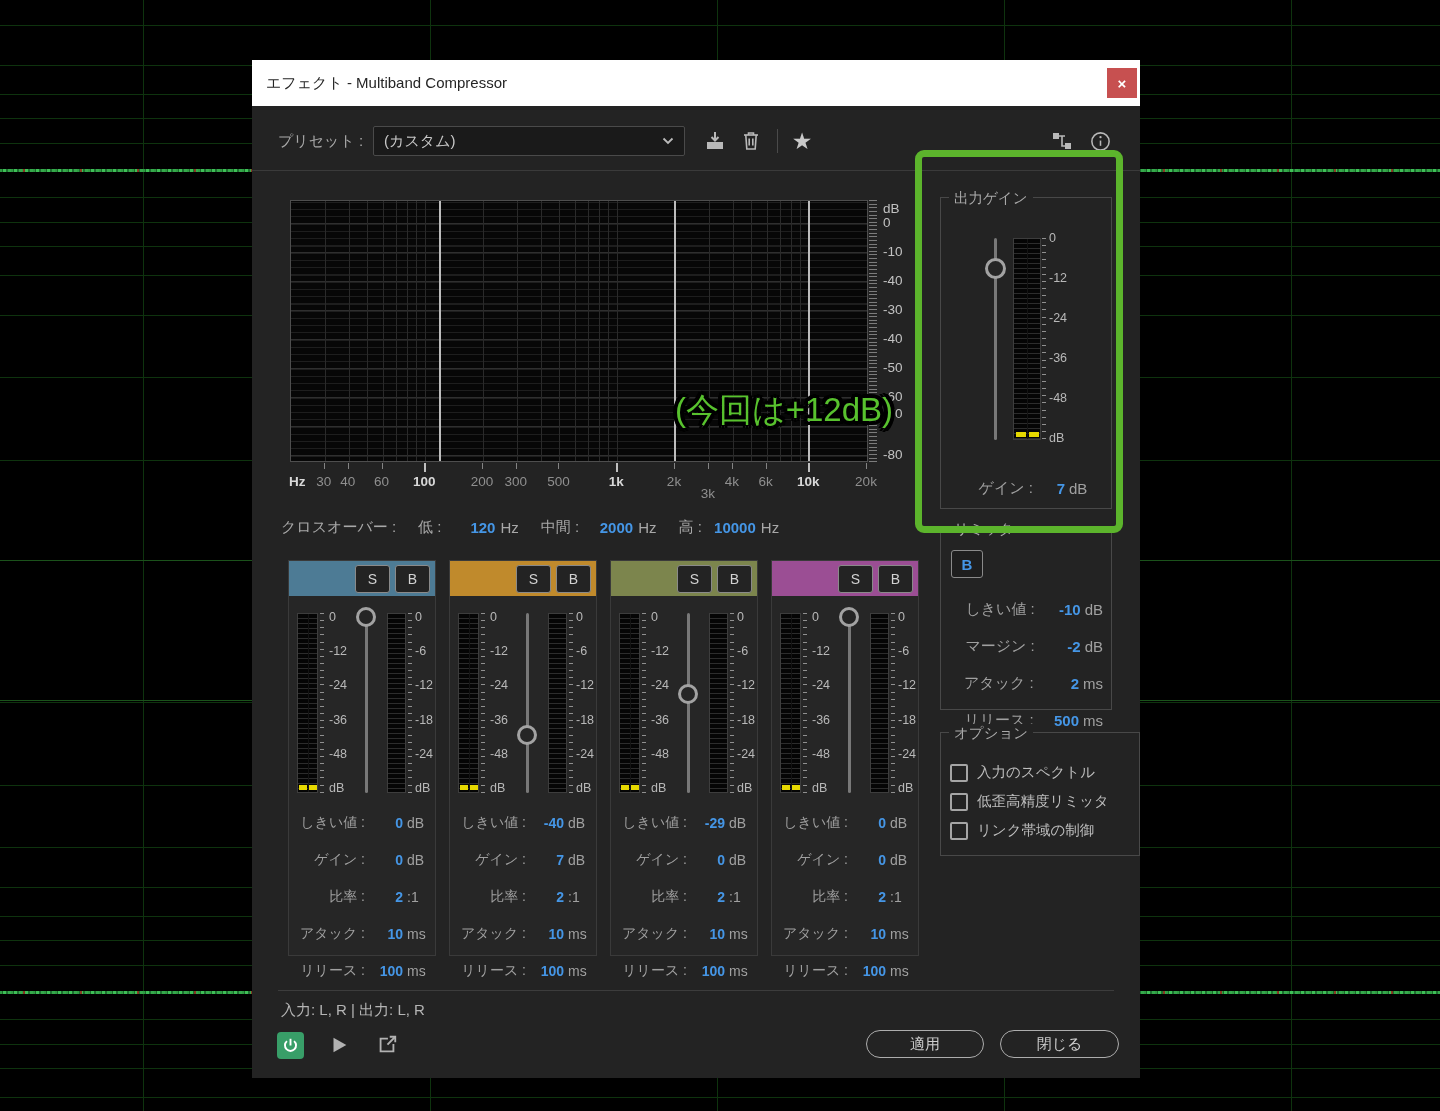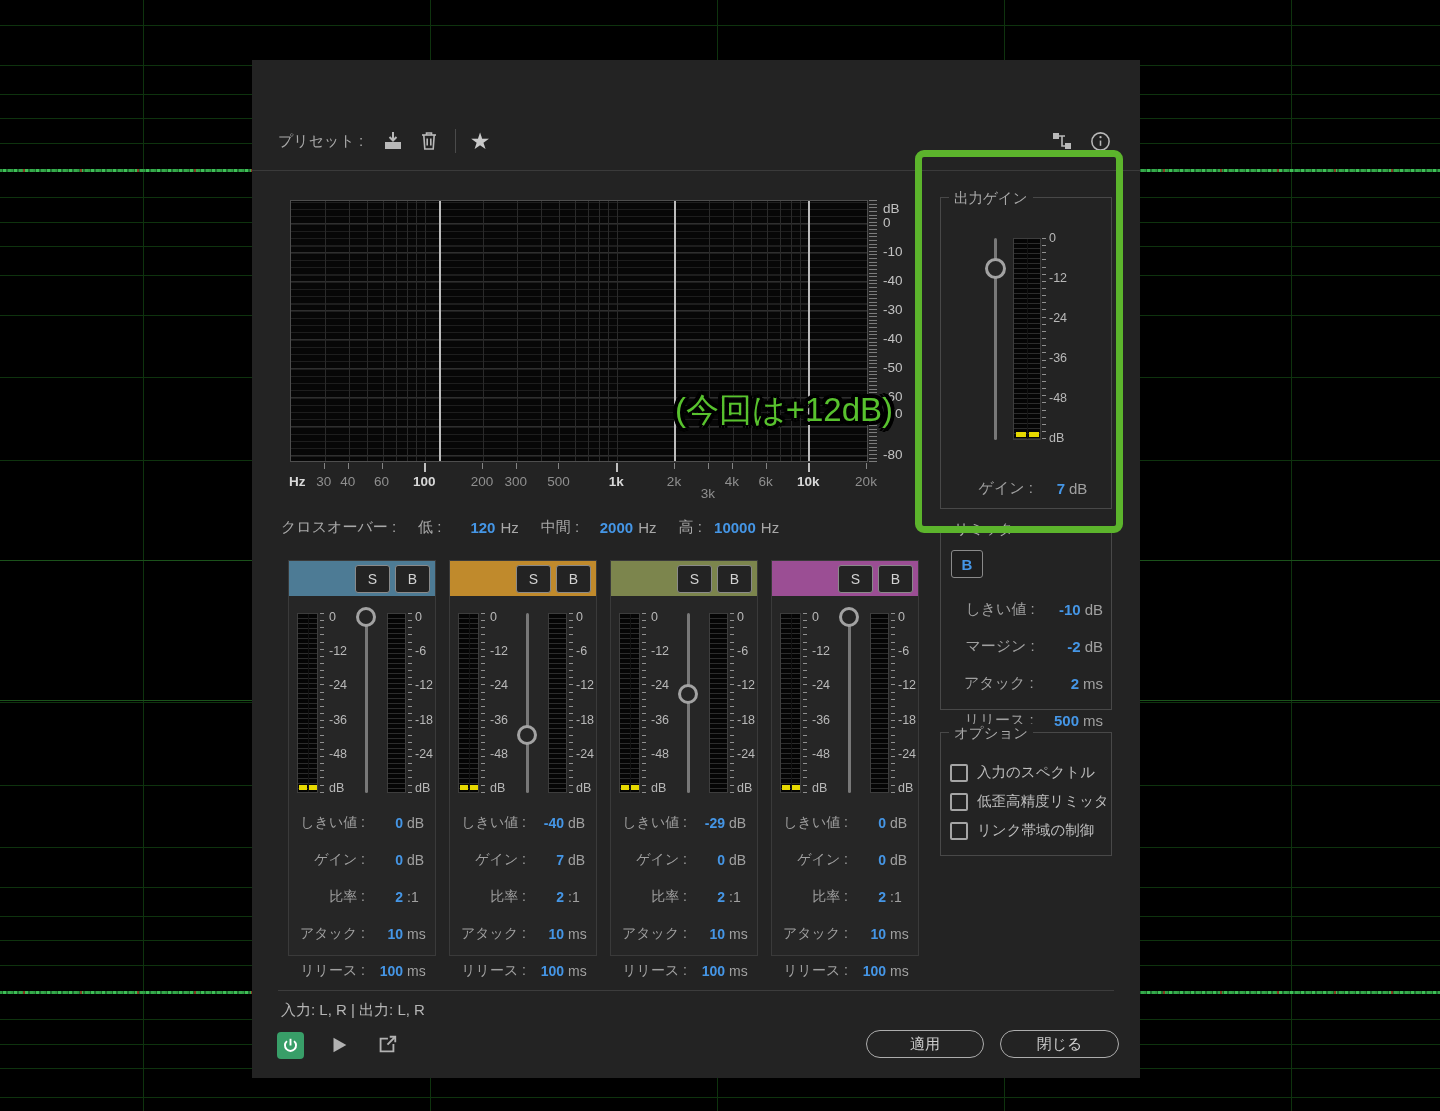--- a/index.html
+++ b/index.html
@@ -95,21 +95,21 @@
   #og-meter .yc.y1{left:2px;width:10px;} #og-meter .yc.y2{left:15px;width:10px;}
   #og-ticks{left:101px;top:40px;height:202px;}
   #og-scale span{left:108px;}
   #og-gain{position:absolute;left:0;right:6px;top:268px;}
   #og-gain .prow{font-size:15px;}
   #limiter{left:688px;top:468px;width:172px;height:182px;}
   #lim-b{position:absolute;left:10px;top:21px;width:30px;height:26px;background:#1e1e1e;border:1px solid #8a8a8a;border-radius:3px;
     color:#4596e6;font-weight:bold;font-size:15px;display:flex;align-items:center;justify-content:center;}
   #lim-params{position:absolute;left:2px;right:8px;top:58px;}
   #lim-params .prow{font-size:15px;}
-  #options{left:688px;top:672px;width:172px;height:124px;}
+  #options{left:688px;top:672px;width:200px;height:124px;}
   #opt-items{position:absolute;left:0;right:0;top:25px;}
   .opt-row{display:flex;align-items:center;height:29px;gap:9px;padding-left:9px;}
   .cb{width:14px;height:14px;border:2px solid #a5a5a5;border-radius:2px;flex:0 0 auto;}
   .opt-label{color:#bdbdbd;font-size:14.5px;white-space:nowrap;}
   
   #green-box{position:absolute;left:663px;top:90px;width:208px;height:383px;border:7px solid #5cb42c;border-radius:9px;box-sizing:border-box;z-index:30;pointer-events:none;}
   
   #foot-sep{position:absolute;left:26px;right:26px;top:930px;height:1px;background:#3c3c3c;}
   #io-text{position:absolute;left:29px;top:941px;font-size:15px;color:#b5b5b5;}
   .pill{position:absolute;top:970px;height:28px;border:1px solid #adadad;border-radius:14px;background:transparent;
@@ -152,23 +152,35 @@
     <div class="bg-h" style="top: 847px;"></div>
     <div class="bg-h" style="top: 785px;"></div>
     <div class="bg-h" style="top: 702px;"></div>
     <div class="bg-h bright" style="top: 560px;"></div>
     <div class="bg-h bright" style="top: 700px;"></div>
     <div class="wave" style="top: 169px;"></div>
     <div class="wave" style="top: 991px;"></div>
   </div>
 
 <div class="dialog">
+  <div class="titlebar">
+    <span class="title">エフェクト - Multiband Compressor</span>
+    <div class="close-btn">
+      <span>×</span>
+    </div>
+  </div>
 
   <div class="preset-row">
     <span class="lbl">プリセット :</span>
+    <div class="dropdown">
+      <span>(カスタム)</span>
+      <svg width="12" height="8" viewBox="0 0 12 8" fill="none" stroke="#bbbbbb" stroke-width="1.8">
+          <path d="M1.5 1.5 L6 6 L10.5 1.5"></path>
+        </svg>
+    </div>
     <div class="icon-btn" style="margin-left:16px">
       <svg width="24" height="24" viewBox="0 0 24 24">
           <path d="M12 3 v8 M8.5 8 L12 11.5 L15.5 8" fill="none" stroke="#b9b9b9" stroke-width="2"></path>
           <path d="M4 13 h16 v7 H4 z" fill="#b9b9b9"></path>
         </svg>
     </div>
     <div class="icon-btn" style="margin-left:8px">
       <svg width="24" height="24" viewBox="0 0 24 24" fill="none" stroke="#b9b9b9" stroke-width="1.6">
           <path d="M5 6 h14"></path>
           <path d="M9.5 6 V4 h5 v2"></path>

